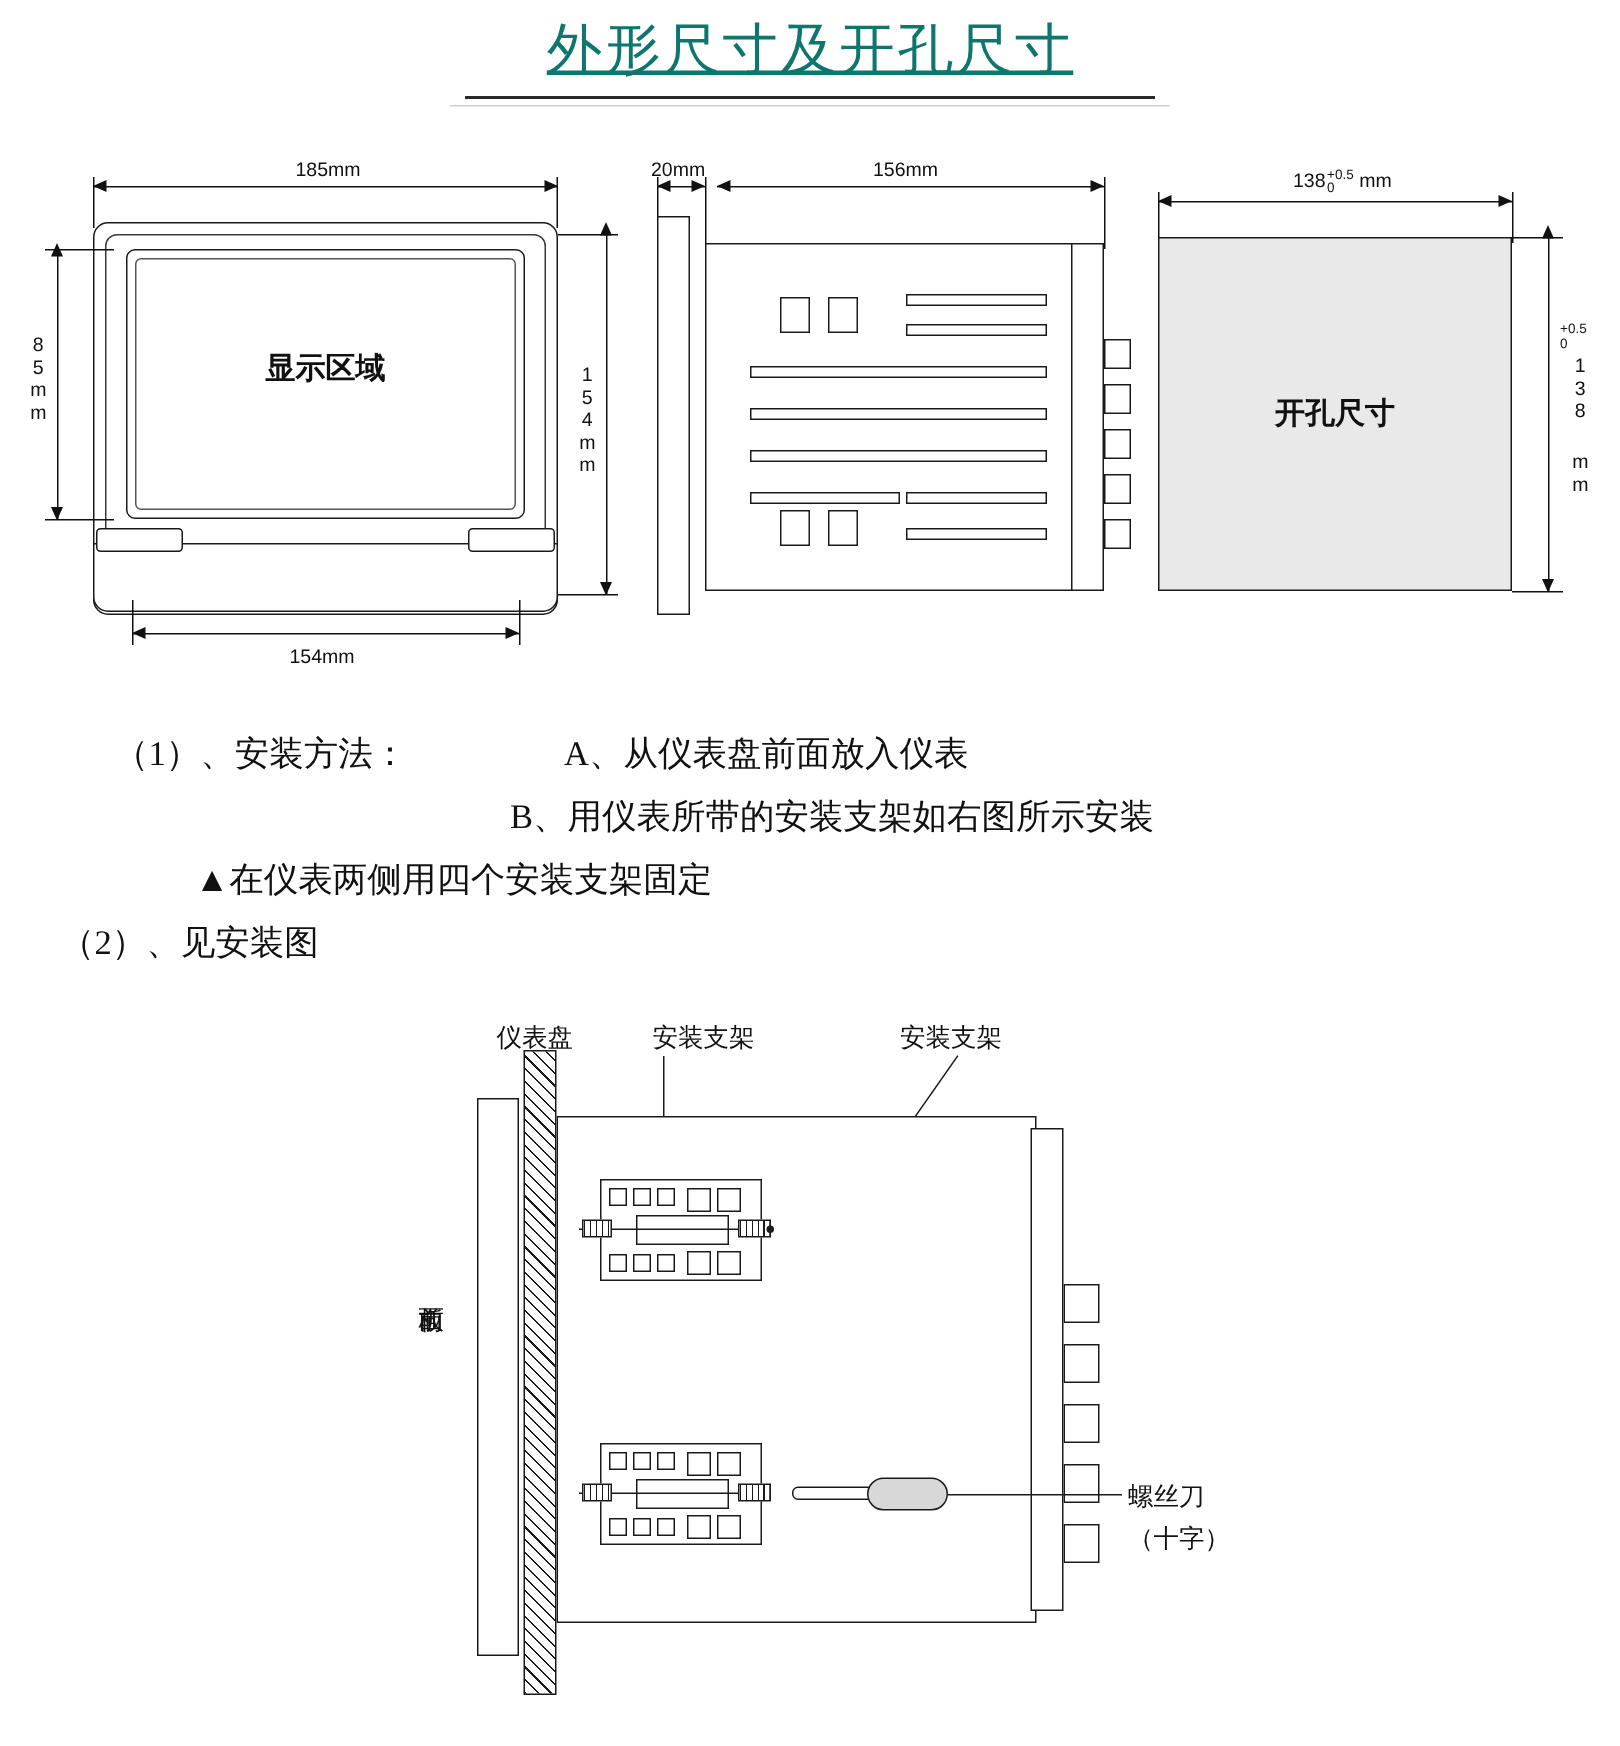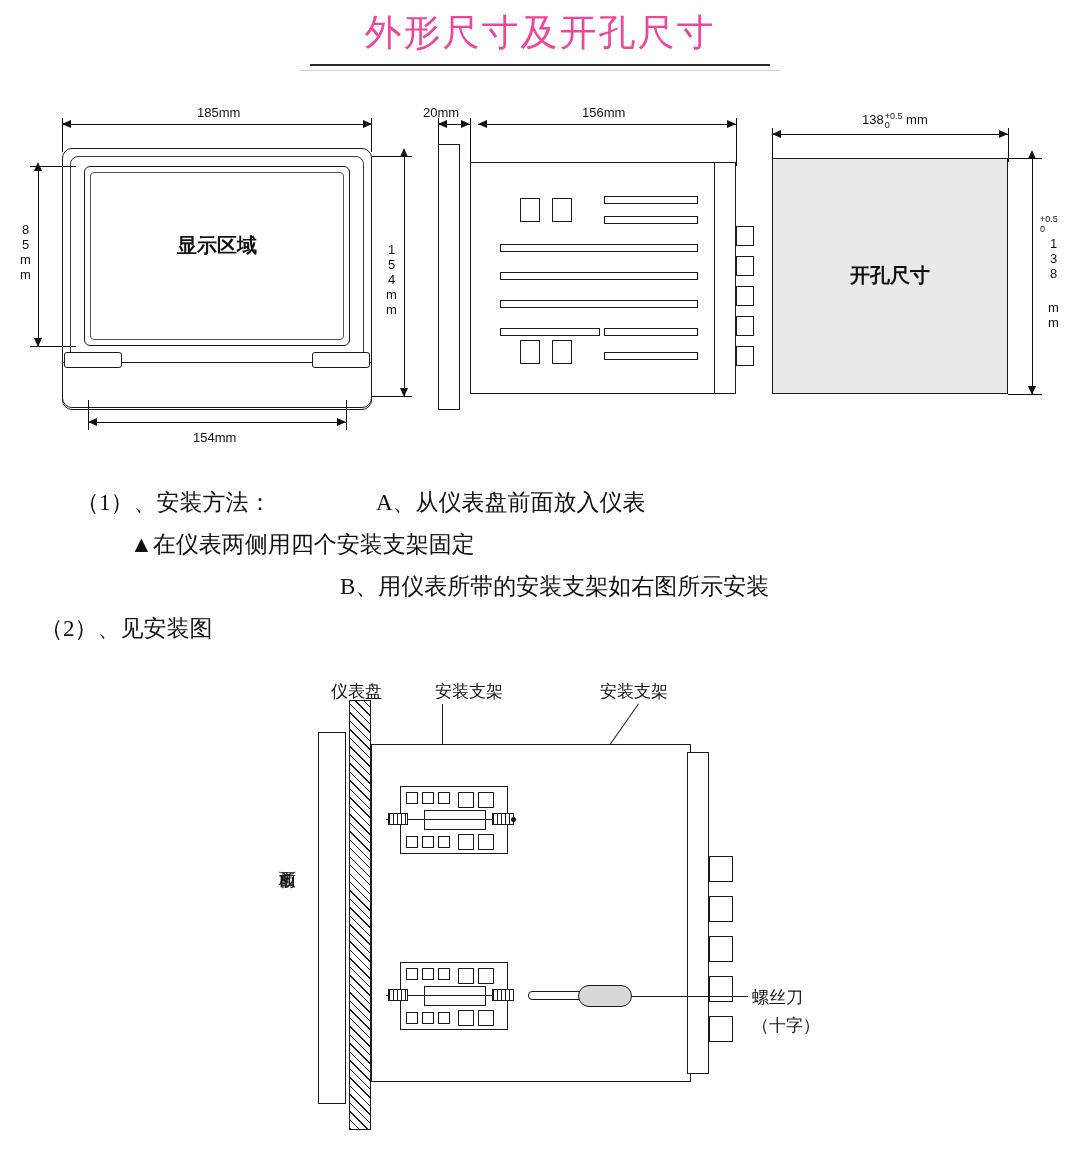--- a/index.html
+++ b/index.html
@@ -17,22 +17,23 @@
   
   .title-wrap {
     position:absolute; left:0; top:8px; width:1080px; text-align:center;
   }
   .title {
     display:inline-block;
     font-size: 37px;
     letter-spacing: 2px;
     font-family: "Liberation Sans", "DejaVu Sans", sans-serif;
     font-weight: 400;
-    color:#ec4899;
+    color:#0f766e;
     padding-bottom: 6px;
+    text-decoration: underline;
   }
   .title-underline {
     position:absolute; left:310px; top:64px; width:460px; height:2px;
     background:#2a2a2a;
   }
   .title-underline2 {
     position:absolute; left:300px; top:70px; width:480px; height:1px;
     background:#cfcfcf;
   }
   .lbl {
@@ -229,21 +230,21 @@
     <div class="lbl" style="left:193px; top:430px;">154mm</div>
   </div>
 
   <div>
 
     <div class="dim-h" style="left:438px; top:124px; width:32px;"></div>
     <div class="arrow ar-l" style="left:438px; top:120px;"></div>
     <div class="arrow ar-r" style="left:461px; top:120px;"></div>
     <div class="ext" style="left:438px; top:118px; width:1px; height:28px;"></div>
     <div class="ext" style="left:470px; top:118px; width:1px; height:48px;"></div>
-    <div class="lbl" style="left:423px; top:105px;">20mm</div>
+    <div class="lbl" style="left:434px; top:105px;">20mm</div>
 
     <div class="dim-h" style="left:478px; top:124px; width:258px;"></div>
     <div class="arrow ar-l" style="left:478px; top:120px;"></div>
     <div class="arrow ar-r" style="left:727px; top:120px;"></div>
     <div class="ext" style="left:736px; top:118px; width:1px; height:48px;"></div>
     <div class="lbl" style="left:582px; top:105px;">156mm</div>
 
     <div class="side-flange"></div>
     <div class="side-body"></div>
     <div class="side-back"></div>
@@ -302,24 +303,24 @@
       <div>+0.5</div>
       <div>0</div>
     </div>
     <div class="lbl vert" style="left:1046px; top:300px;">mm</div>
   </div>
 
   <div class="instr">
     <div class="row">
       <span class="indent-a">（1）、安装方法：</span><span>A、从仪表盘前面放入仪表</span>
     </div>
-    <div class="row tri-row">▲在仪表两侧用四个安装支架固定</div>
     <div class="row">
       <span class="indent-b"></span><span>B、用仪表所带的安装支架如右图所示安装</span>
     </div>
+    <div class="row tri-row">▲在仪表两侧用四个安装支架固定</div>
     <div class="row">（2）、见安装图</div>
   </div>
 
   <div>
 
     <div class="lbl-cn" style="left:331px; top:680px;">仪表盘</div>
     <div class="lbl-cn" style="left:418px; top:680px;margin-left:17px;">安装支架</div>
     <div class="lbl-cn" style="left:600px; top:680px;">安装支架</div>
 
     <div class="leader" style="left:360px; top:704px; width:26px; transform:rotate(90deg);"></div>

